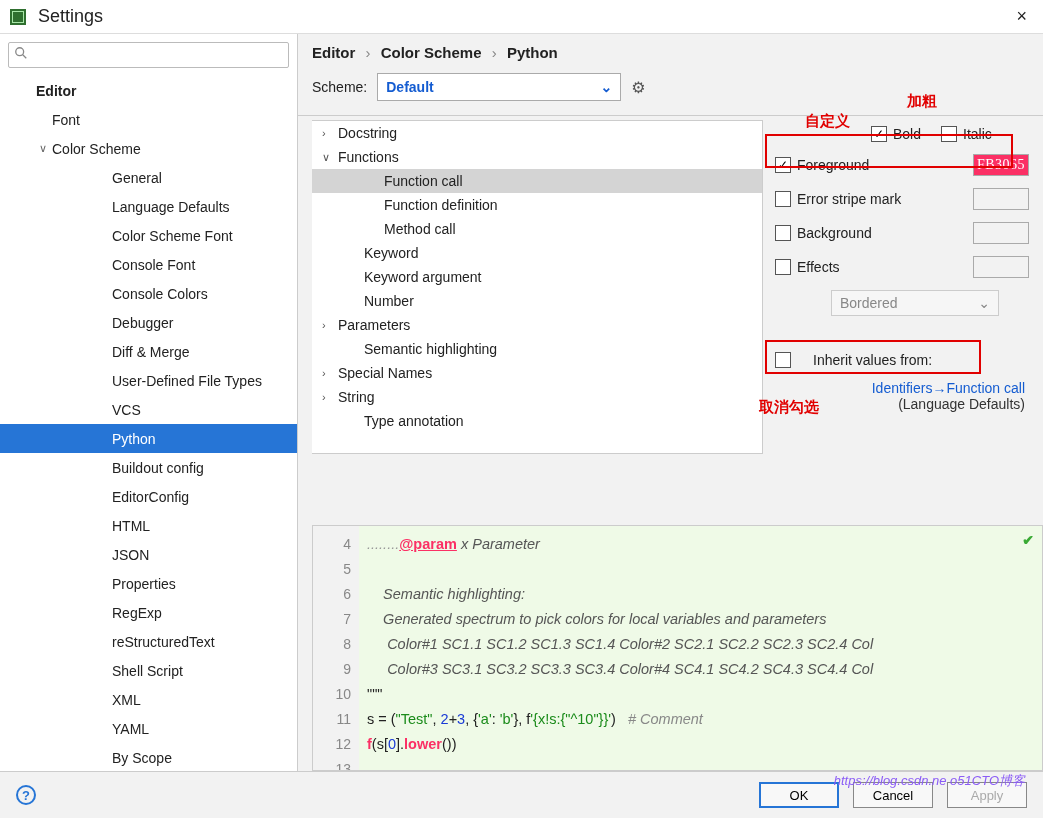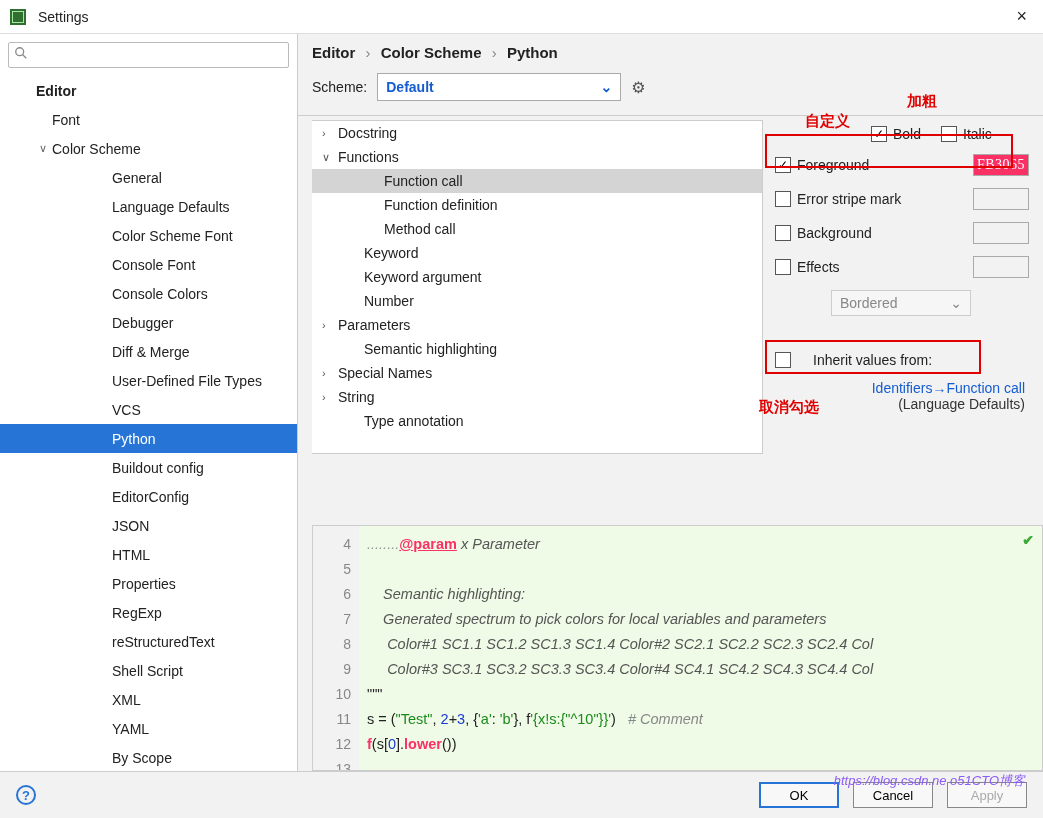--- a/index.html
+++ b/index.html
@@ -2,21 +2,21 @@
 <html><head>
 <meta charset="utf-8">
 <style>
 * { box-sizing: border-box; margin: 0; padding: 0; font-family: "Segoe UI", Arial, sans-serif; }
 body { width: 1043px; height: 818px; background: #f2f2f2; font-size: 14px; color: #222; overflow: hidden; position: relative; }
 
 
 .titlebar { height: 34px; display: flex; align-items: center; padding: 0 10px; background: #fff; border-bottom: 1px solid #ddd; }
 .app-icon { width: 16px; height: 16px; background: #2f6f2f; margin-right: 12px; position: relative; }
 .app-icon::after{content:"";position:absolute;inset:2px;border:1px solid #a8e6a8;}
-.title-text { font-size: 14px; }
+.title-text { font-size: 18px; }
 .close-x { margin-left: auto; font-size: 18px; cursor: pointer; padding: 0 6px; }
 
 
 .main { display: flex; height: 737px; }
 
 
 .sidebar { width: 298px; background: #fff; border-right: 1px solid #ccc; display:flex; flex-direction:column; }
 .search-wrap { padding: 8px; }
 .search { width: 100%; height: 26px; border: 1px solid #bbb; border-radius: 2px; padding: 2px 6px 2px 24px; background: #fff; }
 .search-wrap { position:relative;}
@@ -47,21 +47,21 @@
 .sl-item .chev{ width:16px; font-size:11px; color:#555;}
 .sl-ind1 { padding-left:36px;}
 .sl-ind2 { padding-left:56px;}
 
 .props { flex:1; padding:10px 14px 10px 12px; position:relative;}
 .props-row { display:flex; align-items:center; margin-bottom:12px; gap:6px;}
 .cb { width:16px; height:16px; border:1px solid #555; background:#fff; display:inline-flex; align-items:center; justify-content:center; font-size:12px; color:#000;}
 .cb.checked::after{content:"✓";}
 .swatch { width:56px; height:22px; border:1px solid #aaa; margin-left:auto;}
 .swatch.fg { background:#fb3065; color:#fff; font-size:14px; display:flex; align-items:center; justify-content:center; letter-spacing:0.5px; font-family:Liberation Serif, serif;}
-.effects-dd { width:140px; height:26px; border:1px solid #ccc; background:#f6f6f6; color:#888; padding:0 8px; display:flex; align-items:center; justify-content:space-between; margin-left:56px;}
+.effects-dd { width:168px; height:26px; border:1px solid #ccc; background:#f6f6f6; color:#888; padding:0 8px; display:flex; align-items:center; justify-content:space-between; margin-left:56px;}
 .inherit-label { margin-left:16px;}
 .link { color:#145cd1; cursor:pointer;}
 .lang-def { color:#333;}
 
 
 .redbox { position:absolute; border:2px solid #e10000; pointer-events:none;}
 .redtext { position:absolute; color:#e10000; font-weight:700; font-size:15px; pointer-events:none;}
 
 
 .preview { height:246px; margin:6px 0 0 14px; border:1px solid #ccc; background:#effae7; display:flex; overflow:hidden; position:relative;}
@@ -145,24 +145,24 @@
         <div class="tree-item ind2 selected">
           <span>Python</span>
         </div>
         <div class="tree-item ind2">
           <span>Buildout config</span>
         </div>
         <div class="tree-item ind2">
           <span>EditorConfig</span>
         </div>
         <div class="tree-item ind2">
+          <span>HTML</span>
+        </div>
+        <div class="tree-item ind2">
           <span>JSON</span>
-        </div>
-        <div class="tree-item ind2">
-          <span>HTML</span>
         </div>
         <div class="tree-item ind2">
           <span>Properties</span>
         </div>
         <div class="tree-item ind2">
           <span>RegExp</span>
         </div>
         <div class="tree-item ind2">
           <span>reStructuredText</span>
         </div>

